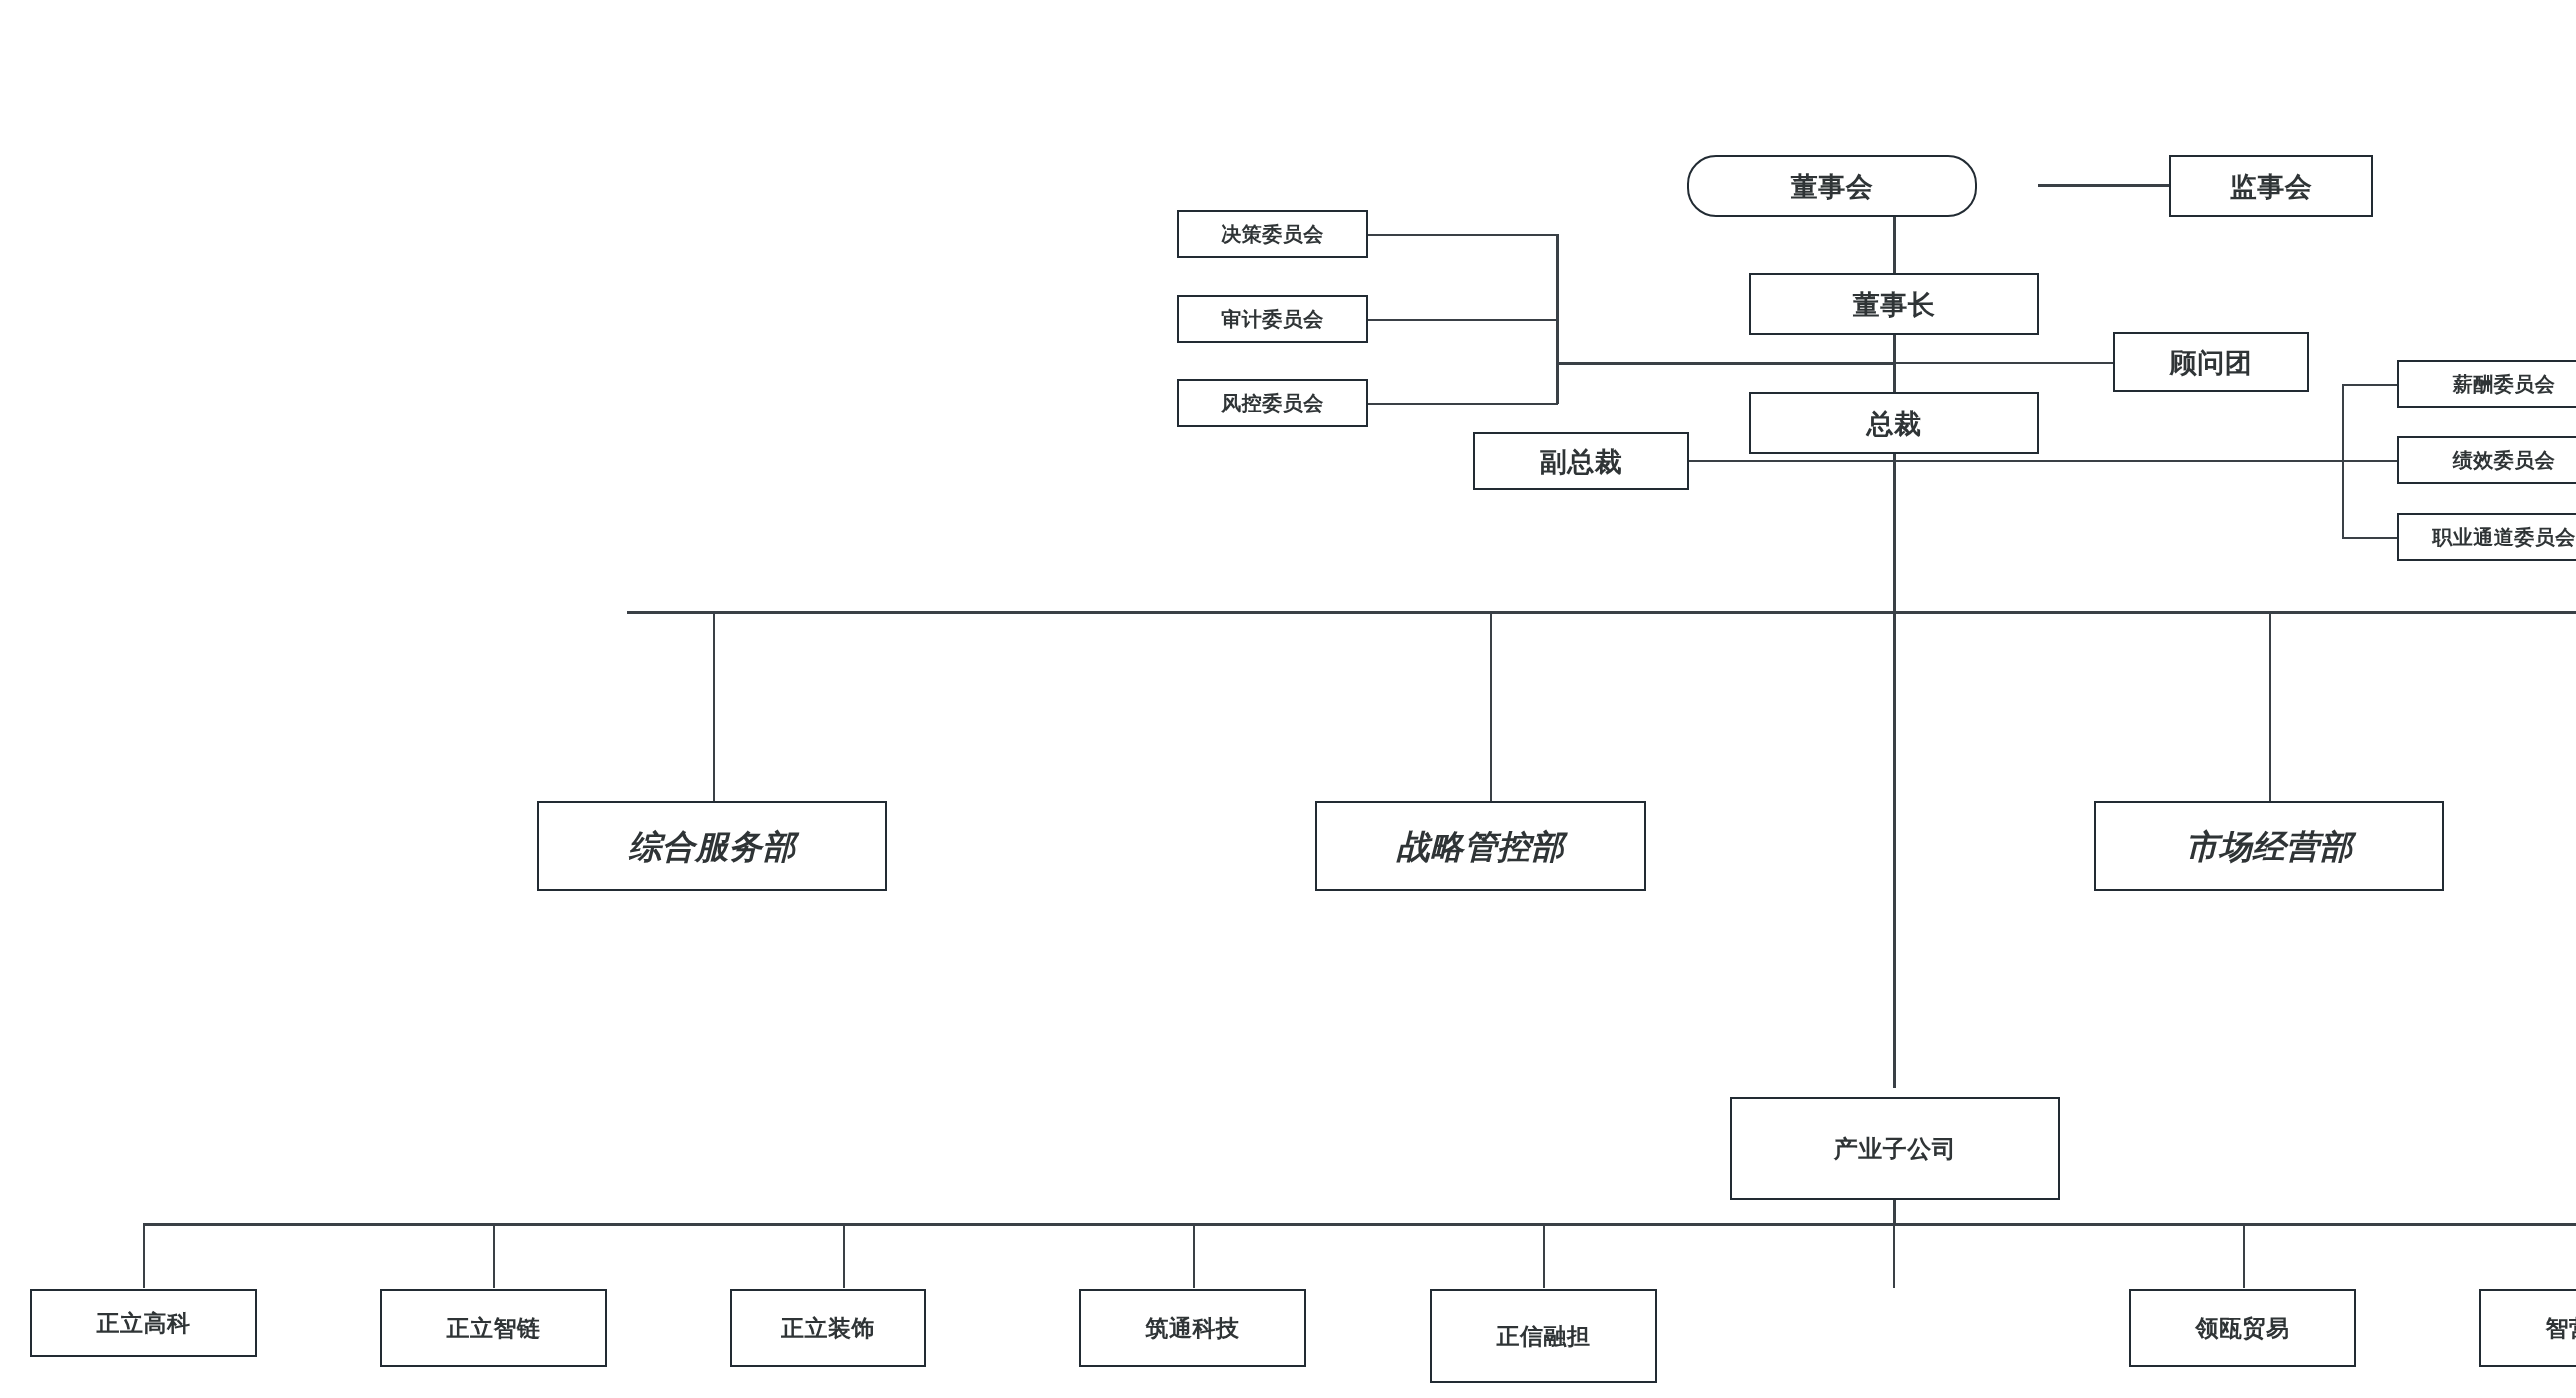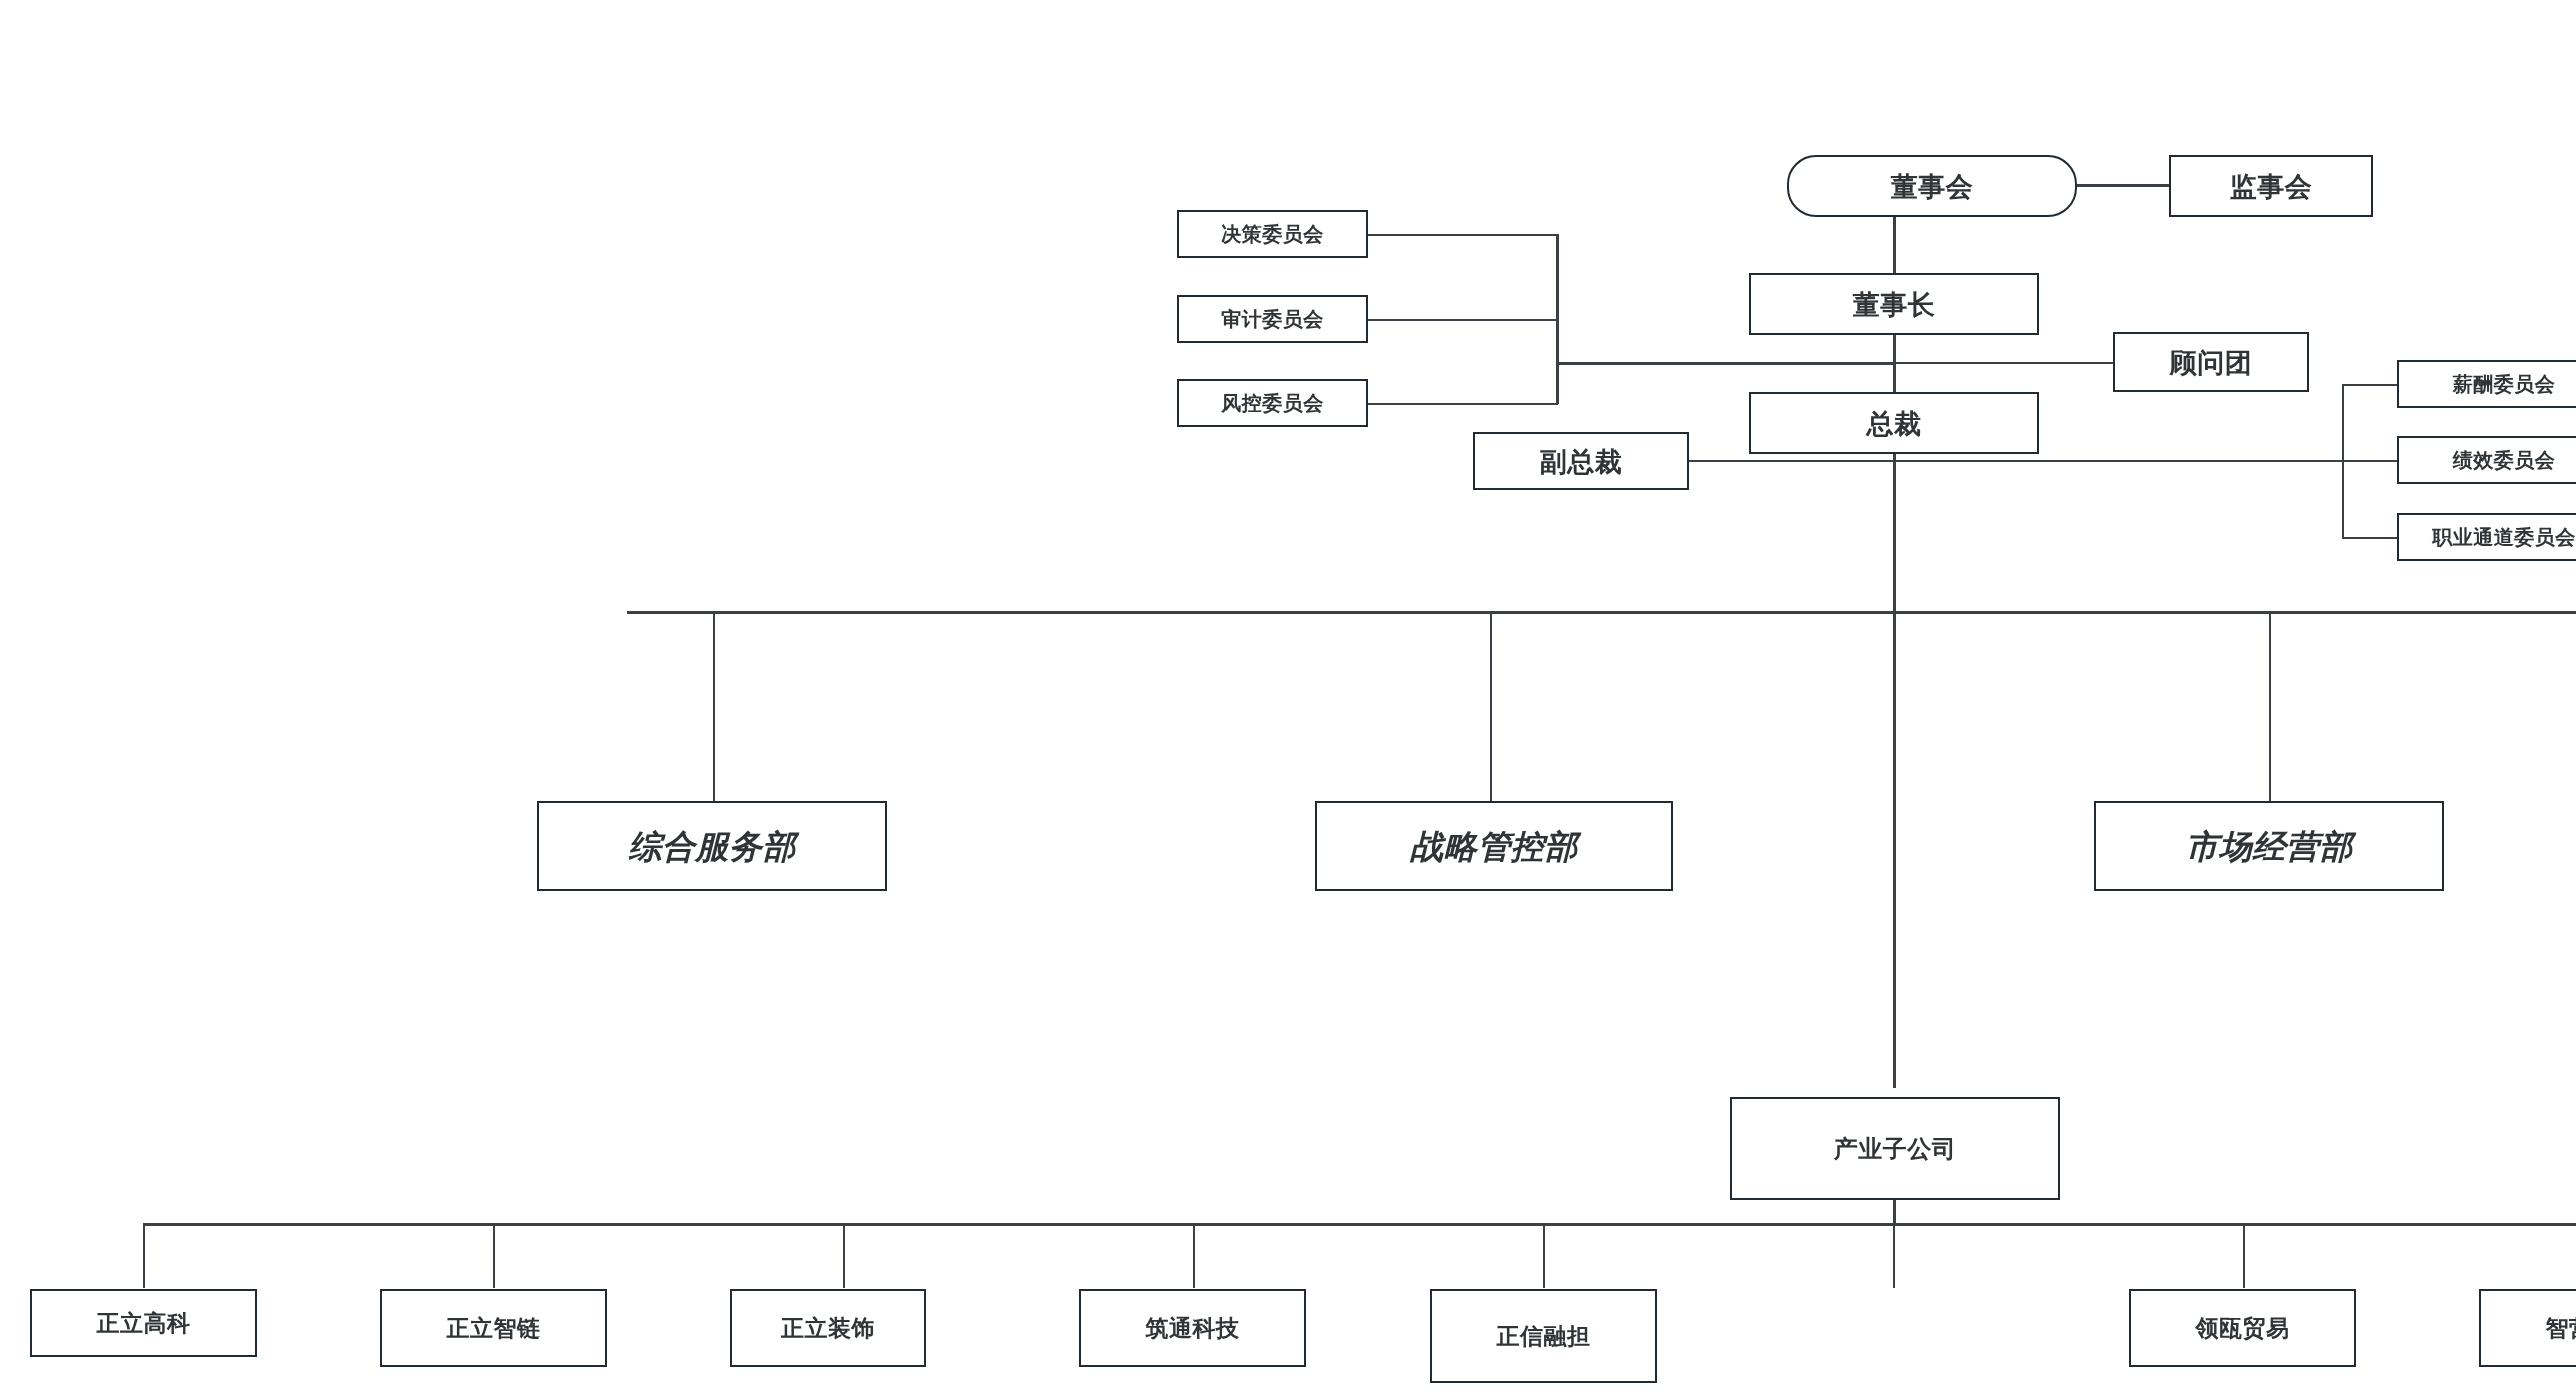--- a/index.html
+++ b/index.html
@@ -115,42 +115,42 @@
 
   <div class="conn h" style="left:143px; top:1223px; width:3501px;"></div>
   <div class="conn hair v" style="left:143px;  top:1223px; height:65px;"></div>
   <div class="conn hair v" style="left:493px;  top:1223px; height:65px;"></div>
   <div class="conn hair v" style="left:843px; top:1223px; height:65px;"></div>
   <div class="conn hair v" style="left:1193px; top:1223px; height:65px;"></div>
   <div class="conn hair v" style="left:1543px; top:1223px; height:65px;"></div>
   <div class="conn hair v" style="left:1893px; top:1223px; height:65px;"></div>
   <div class="conn hair v" style="left:2243px; top:1223px; height:65px;"></div>
 
-  <div class="node lg" style="left:1787px; top:155px; width:290px; height:62px;border-radius:29px;">董事会</div>
+  <div class="node lg" style="left:1687px; top:155px; width:290px; height:62px;border-radius:29px;">董事会</div>
 
   <div class="node lg" style="left:2169px; top:155px; width:204px; height:62px;">监事会</div>
 
   <div class="node lg" style="left:1749px; top:273px; width:290px; height:62px;">董事长</div>
 
   <div class="node lg" style="left:1749px; top:392px; width:290px; height:62px;">总裁</div>
 
   <div class="node lg" style="left:1473px; top:432px; width:216px; height:58px;">副总裁</div>
 
   <div class="node lg" style="left:2113px; top:332px; width:196px; height:60px;">顾问团</div>
 
   <div class="node sm" style="left:1177px; top:210px; width:191px; height:48px;">决策委员会</div>
   <div class="node sm" style="left:1177px; top:295px; width:191px; height:48px;">审计委员会</div>
   <div class="node sm" style="left:1177px; top:379px; width:191px; height:48px;">风控委员会</div>
 
   <div class="node sm" style="left:2397px; top:360px; width:214px; height:48px;">薪酬委员会</div>
   <div class="node sm" style="left:2397px; top:436px; width:214px; height:48px;">绩效委员会</div>
   <div class="node sm" style="left:2397px; top:513px; width:214px; height:48px;">职业通道委员会</div>
 
   <div class="node dept" style="left:537px; top:801px; width:350px; height:90px;">综合服务部</div>
-  <div class="node dept" style="left:1315px; top:801px; width:358px; height:90px;">战略管控部</div>
+  <div class="node dept" style="left:1315px; top:801px; width:331px; height:90px;">战略管控部</div>
   <div class="node dept" style="left:2094px; top:801px; width:350px; height:90px;">市场经营部</div>
 
   <div class="node md" style="left:1730px; top:1057px; width:330px; height:103px;">产业子公司</div>
 
   <div class="node sub" style="left:30px;   top:1289px; width:227px; height:68px;">正立高科</div>
   <div class="node sub" style="left:380px;  top:1289px; width:227px; height:78px;">正立智链</div>
   <div class="node sub" style="left:730px; top:1289px; width:196px; height:78px;">正立装饰</div>
   <div class="node sub" style="left:1079px; top:1289px; width:227px; height:78px;">筑通科技</div>
   <div class="node sub" style="left:1430px; top:1289px; width:227px; height:94px;">正信融担</div>
   <div class="node sub" style="left:2129px; top:1289px; width:227px; height:78px;">领瓯贸易</div>

